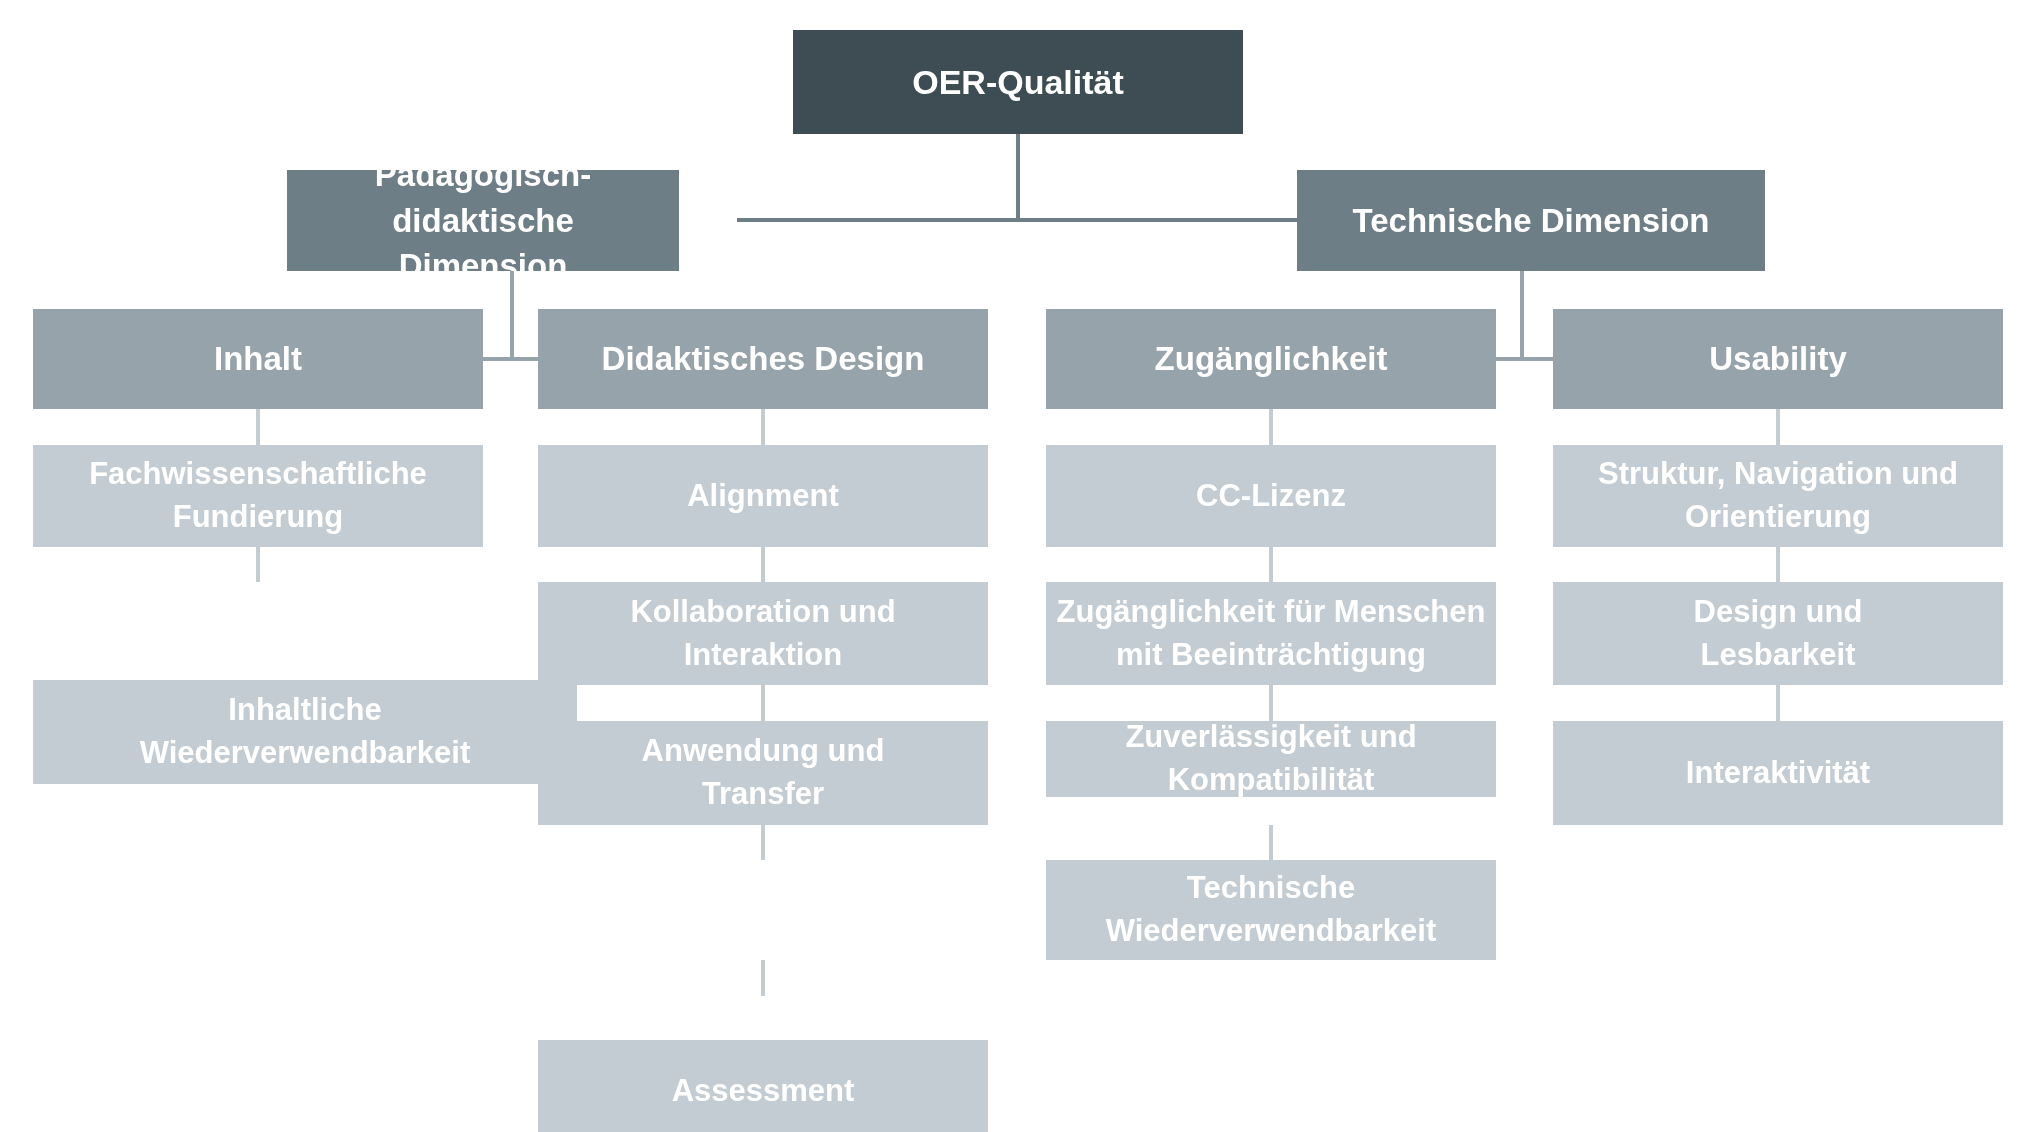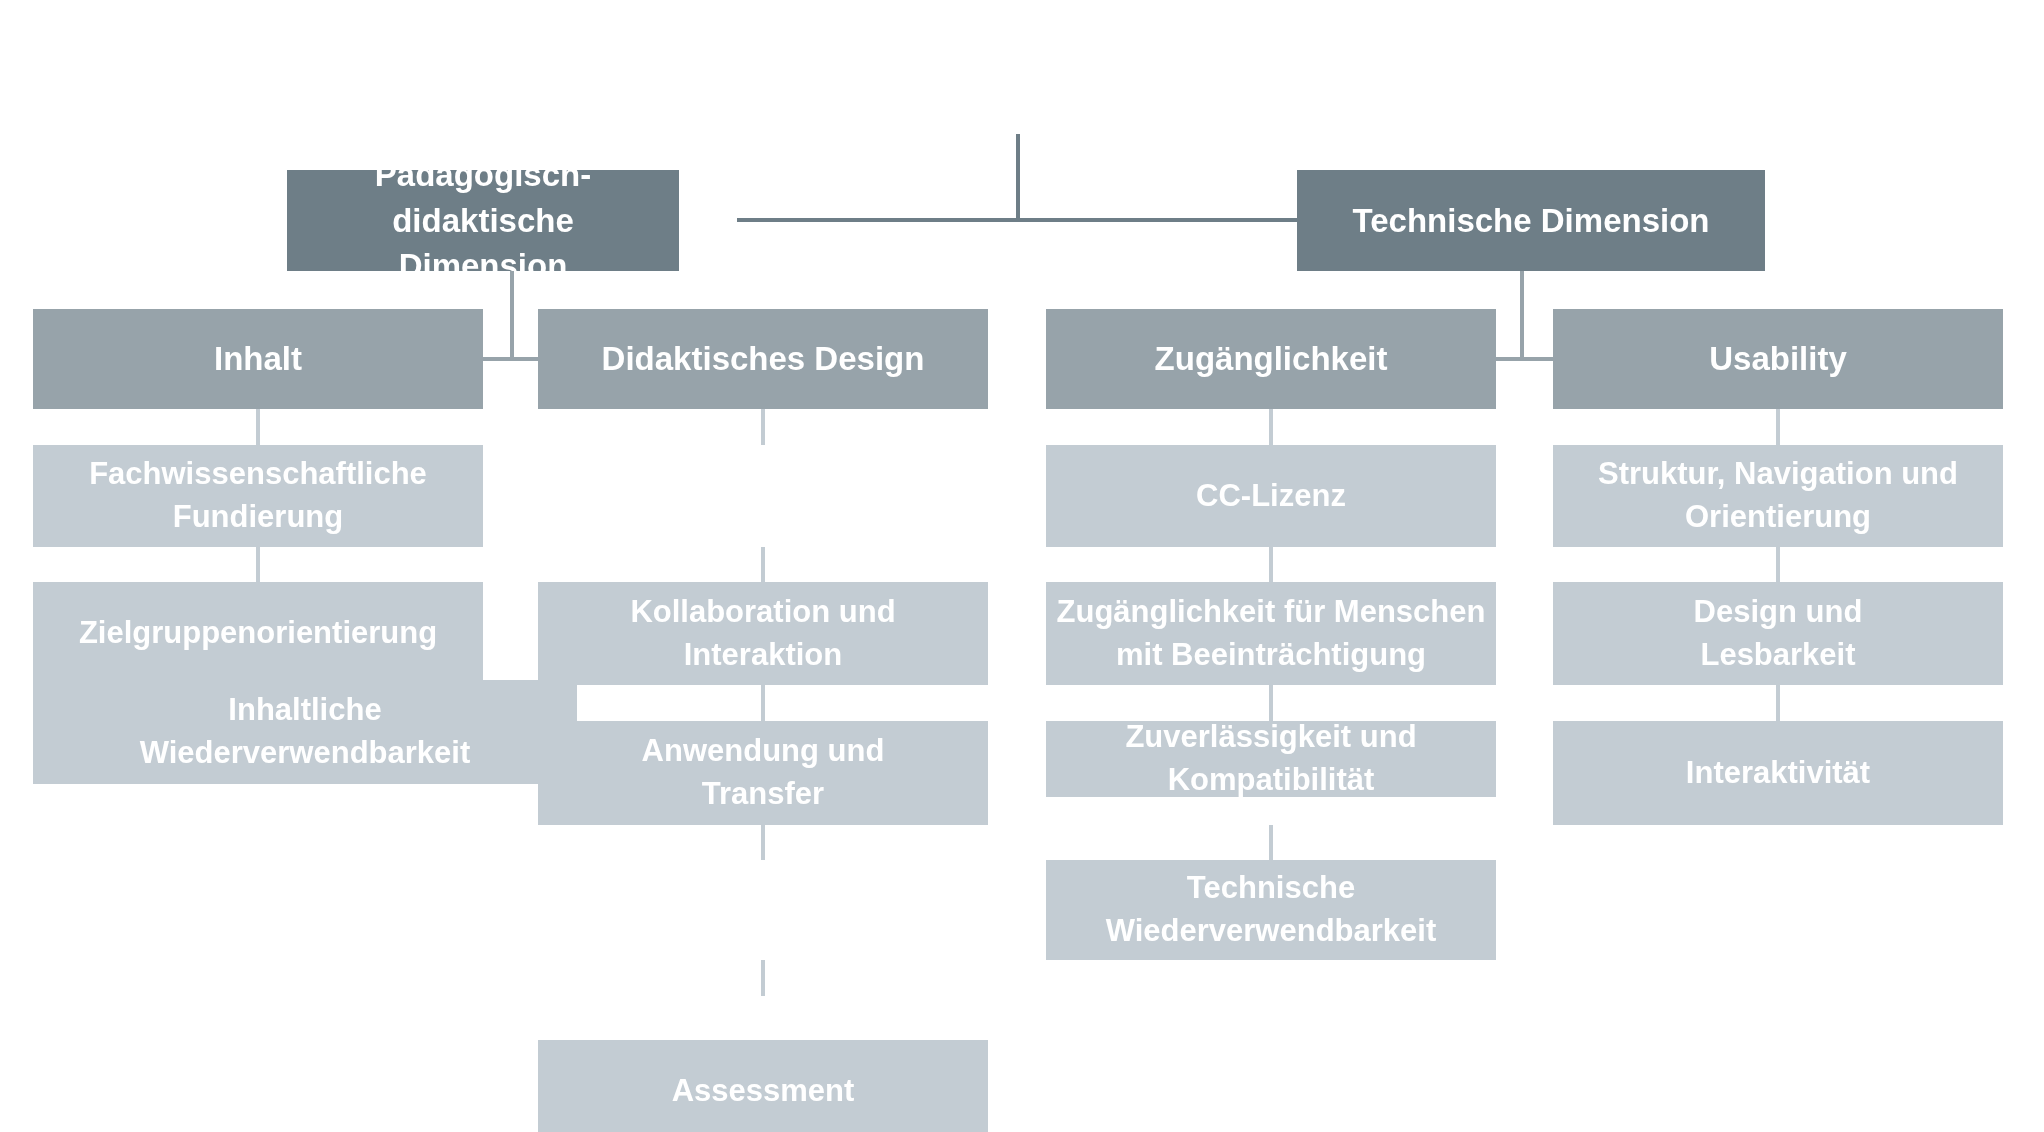--- a/index.html
+++ b/index.html
@@ -31,20 +31,23 @@
   .conn { position: absolute; }
   .conn.dark  { background: #6e7e87; }
   .conn.mid   { background: #97a3aa; }
   .conn.light { background: #c3ccd3; }
 </style>
 </head>
 <body>
 
 <div class="canvas">
 
+  <div class="box l1" style="left:793px; top:30px; width:450px; height:104px">
+    <span>OER-Qualität</span>
+  </div>
 
   <div class="conn dark" style="left:1016px; top:134px; width:4px; height:88px"></div>
   <div class="conn dark" style="left:737px; top:218px; width:560px; height:4px"></div>
 
   <div class="box l2" style="left:287px; top:170px; width:392px; height:101px">
     <span>Pädagogisch-didaktische
 Dimension</span>
   </div>
   <div class="box l2" style="left:1297px; top:170px; width:468px; height:101px">
     <span>Technische Dimension</span>
@@ -68,30 +71,30 @@
   <div class="box l3" style="left:1553px; top:309px; width:450px; height:100px">
     <span>Usability</span>
   </div>
 
   <div class="conn light" style="left:256px; top:409px; width:4px; height:36px"></div>
   <div class="box l4" style="left:33px; top:445px; width:450px; height:102px">
     <span>Fachwissenschaftliche
 Fundierung</span>
   </div>
   <div class="conn light" style="left:256px; top:547px; width:4px; height:35px"></div>
-  <div class="box l4" style="left:33px; top:582px; width:450px; height:103px">
-    <span>Zielgruppenorientierung</span>
-  </div>
   <div class="conn light" style="left:256px; top:685px; width:4px; height:36px"></div>
   <div class="box l4" style="left:33px; top:680px; width:544px; height:104px">
     <span>Inhaltliche
 Wiederverwendbarkeit</span>
   </div>
 
   <div class="conn light" style="left:761px; top:409px; width:4px; height:36px"></div>
+  <div class="box l4" style="left:538px; top:445px; width:450px; height:102px">
+    <span>Alignment</span>
+  </div>
   <div class="conn light" style="left:761px; top:547px; width:4px; height:35px"></div>
   <div class="box l4" style="left:538px; top:582px; width:450px; height:103px">
     <span>Kollaboration und
 Interaktion</span>
   </div>
   <div class="conn light" style="left:761px; top:685px; width:4px; height:36px"></div>
   <div class="box l4" style="left:538px; top:721px; width:450px; height:104px">
     <span>Anwendung und
 Transfer</span>
   </div>

